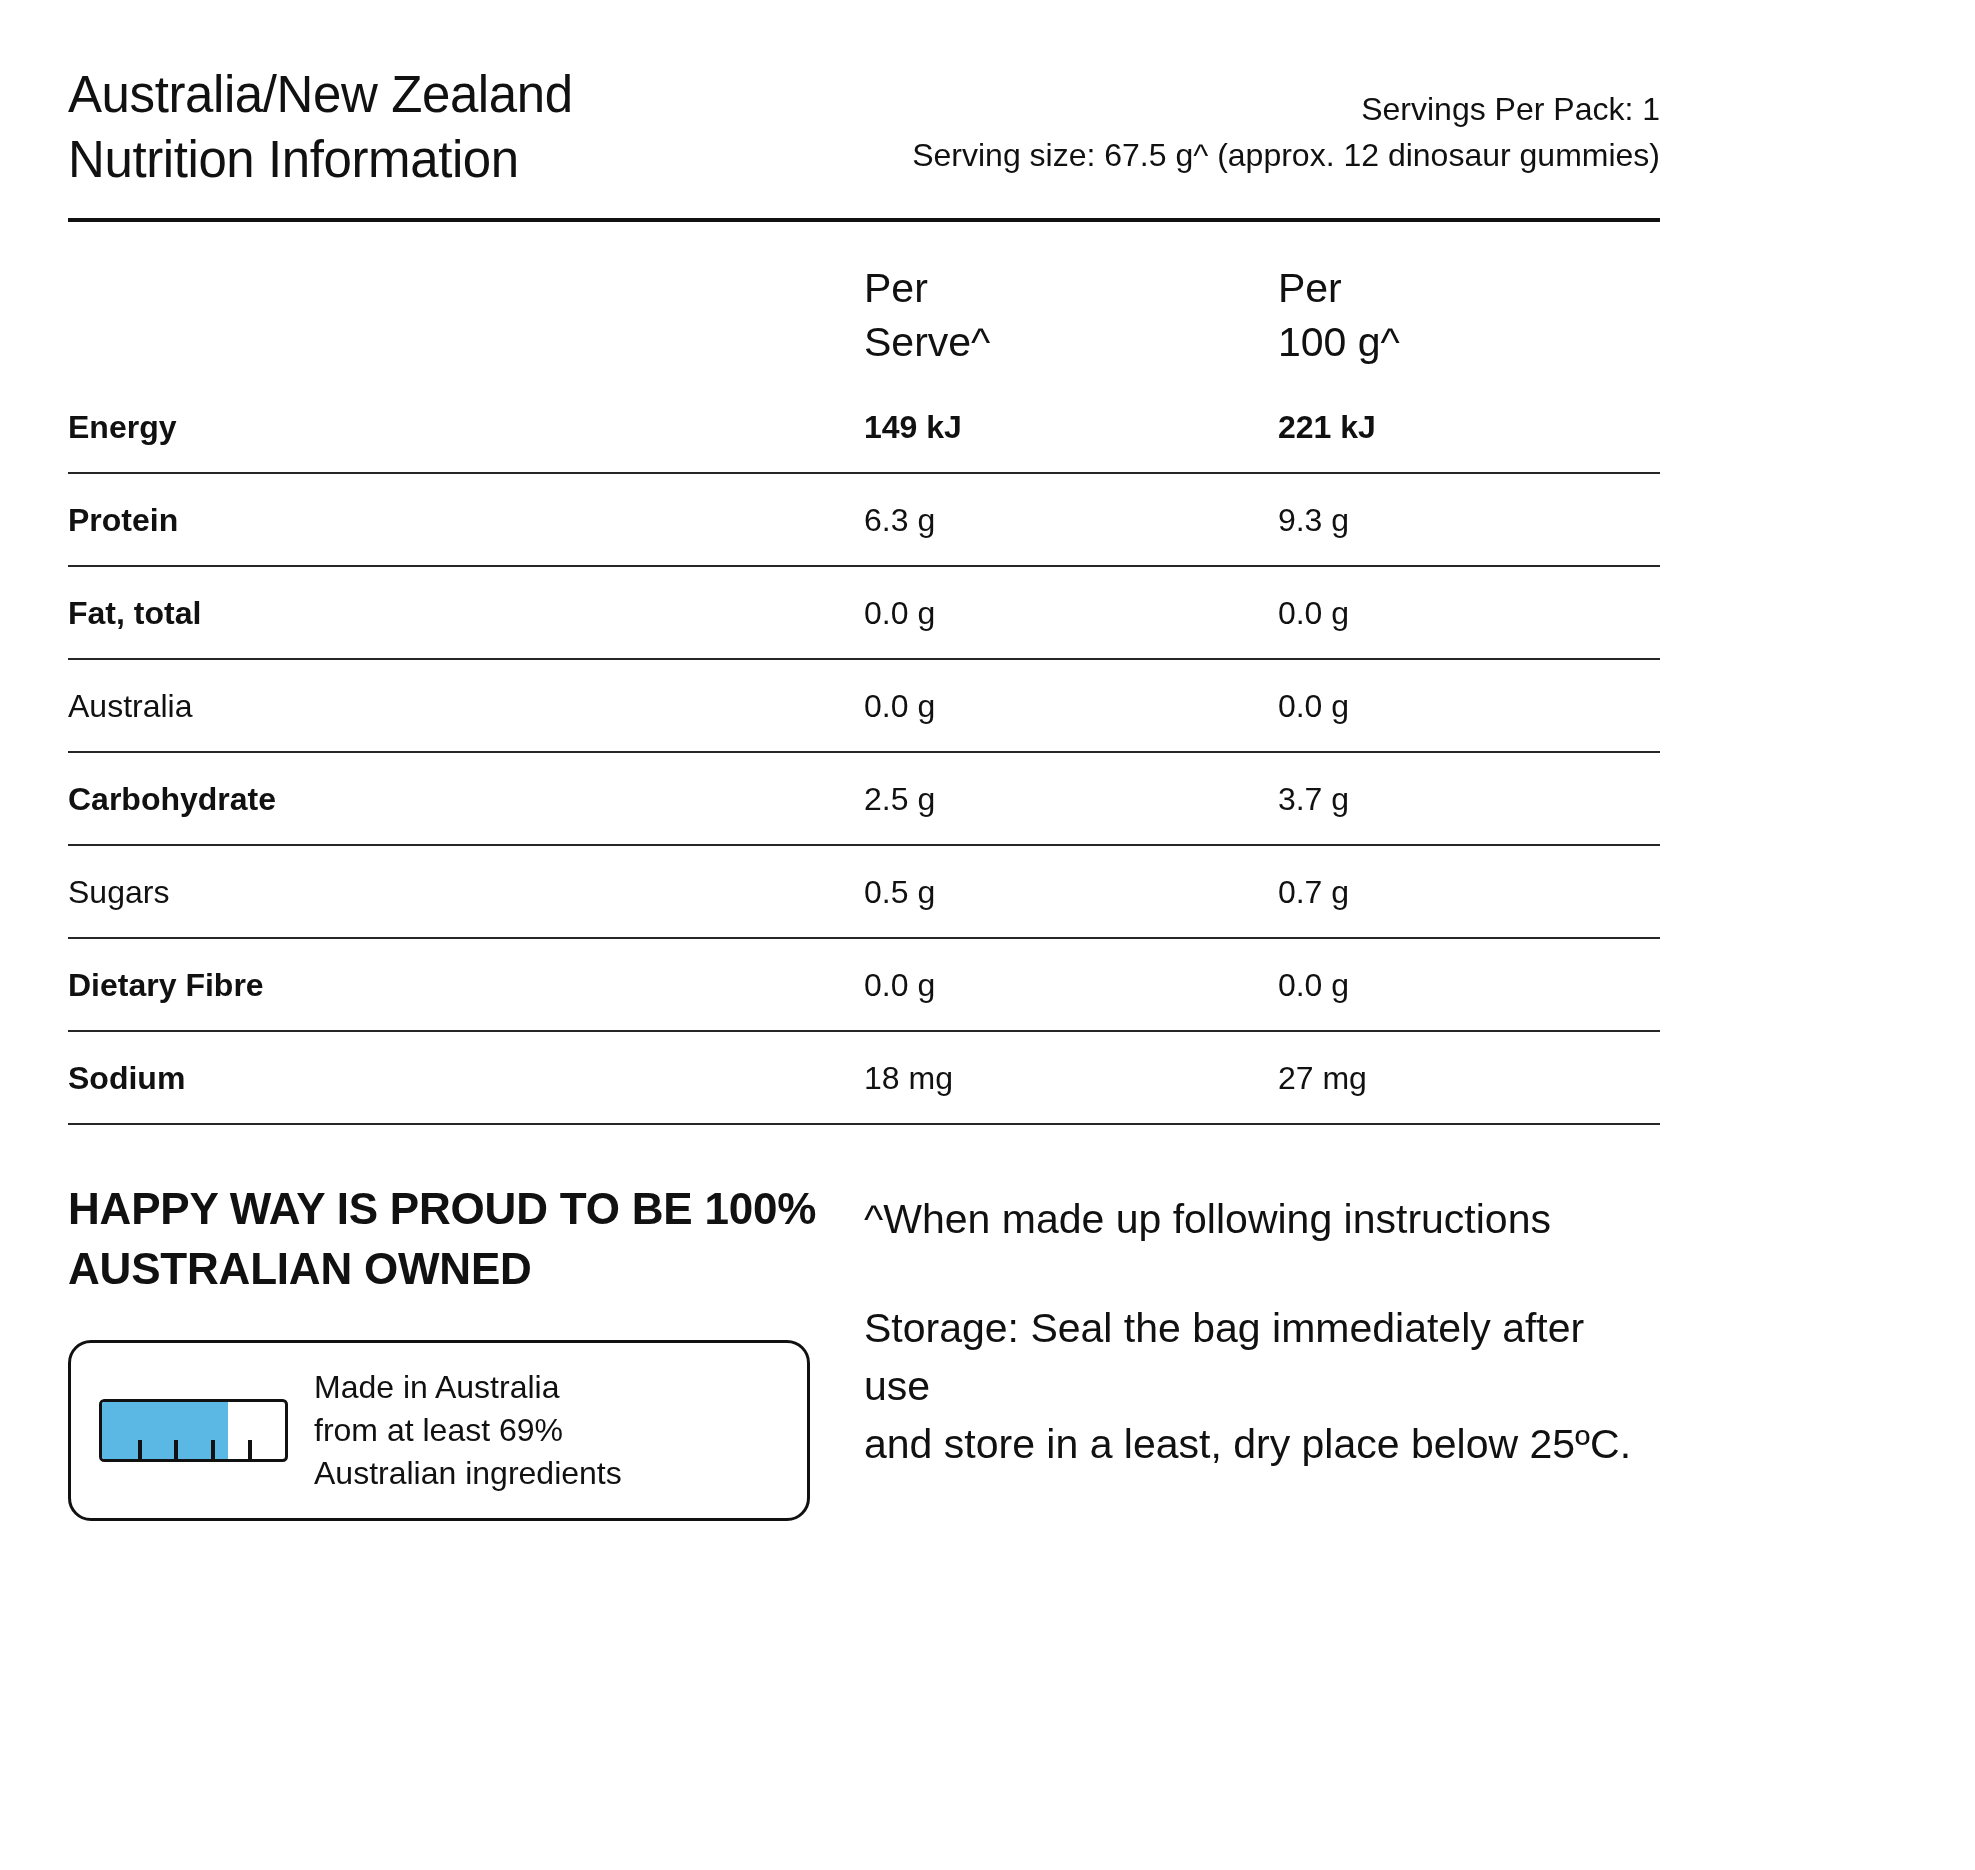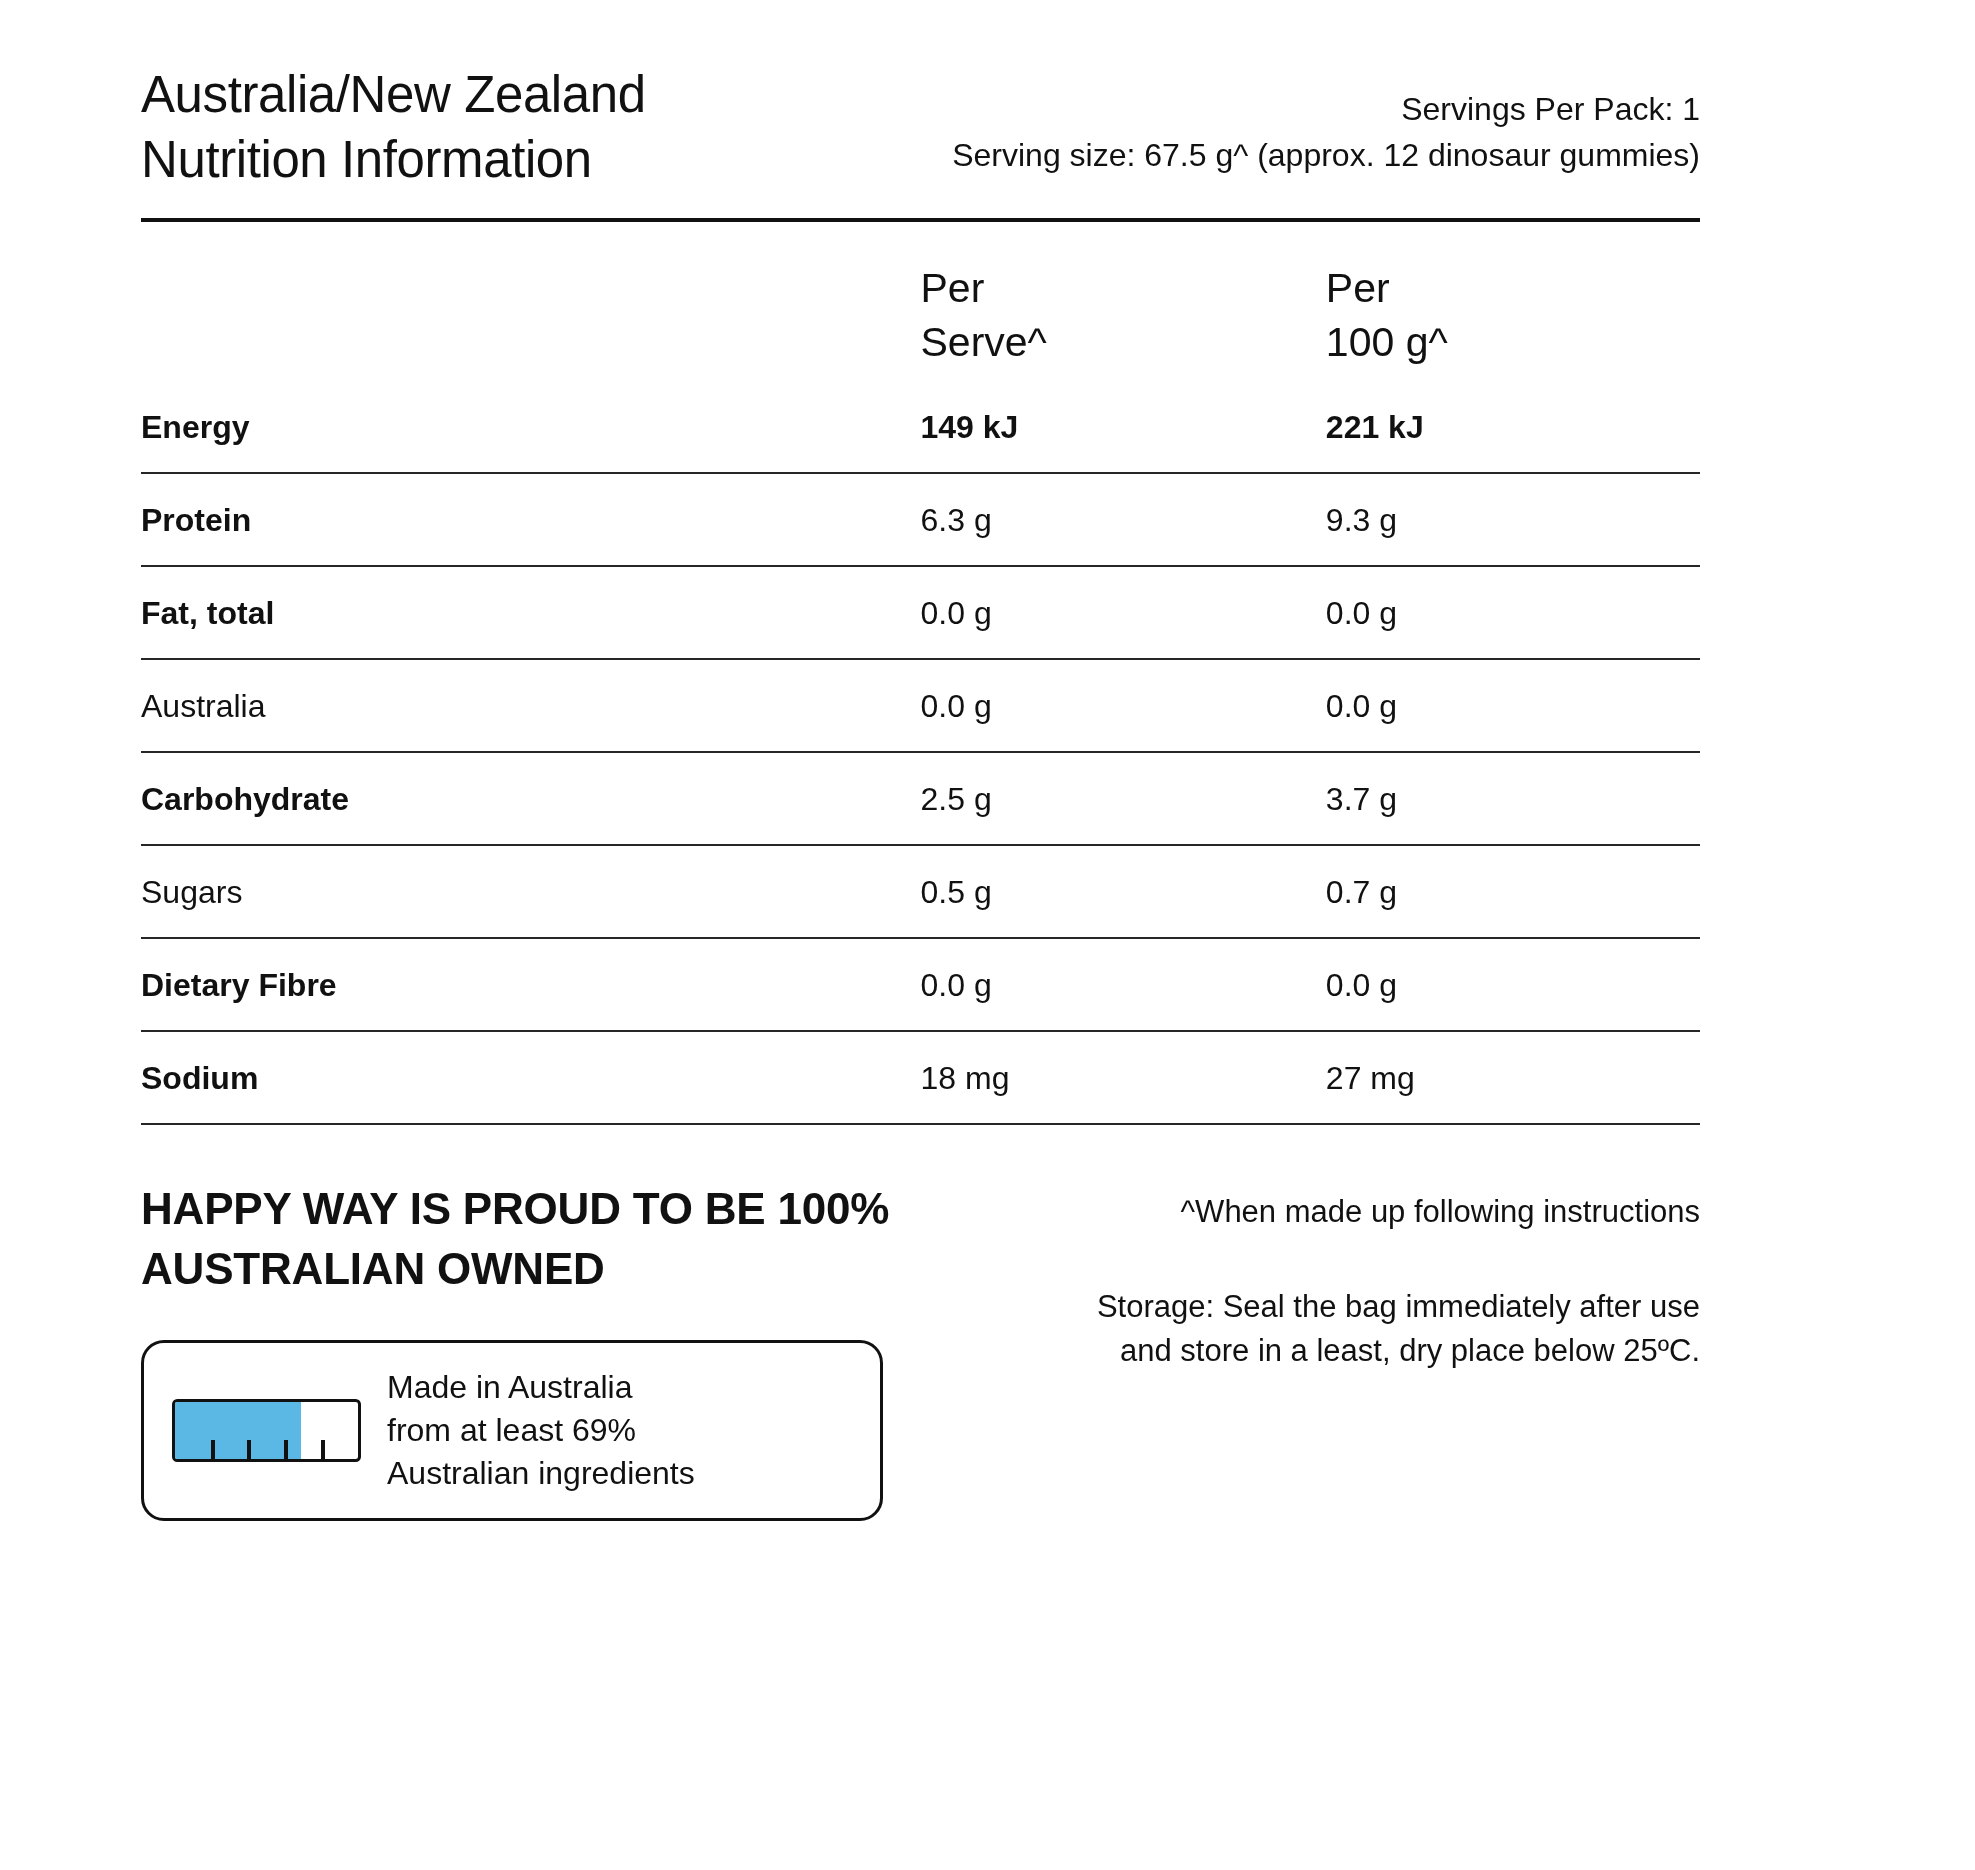--- a/index.html
+++ b/index.html
@@ -12,22 +12,21 @@
     height: 1871px;
     font-family: "Liberation Sans", sans-serif;
     color: #111111;
     -webkit-font-smoothing: antialiased;
   }
   .page {
     position: relative;
     width: 1743px;
     height: 1871px;
     box-sizing: border-box;
-    padding: 53px 83px 0 101px;
-    margin-left: 40px;
+    padding: 53px 83px 0 68px;
   }
 
   
   .header {
     display: flex;
     align-items: flex-start;
     justify-content: space-between;
   }
   .title-block {
     font-size: 51px;
@@ -159,25 +158,24 @@
   .tick.t3 { left: 109px; }
   .tick.t4 { left: 146px; }
   .kangaroo-text {
     font-size: 32px;
     line-height: 1.34;
     color: #111;
   }
   .kangaroo-text span { display: block; }
 
   .note {
-    font-size: 31px;
+    font-size: 41px;
     line-height: 1.42;
     color: #111;
     margin: 0;
-    text-align: right;
   }
   .note.storage { margin-top: 51px; }
   .note span { display: block; }
 </style>
 </head>
 <body>
 
 <div class="page">
 
   <div class="header">

